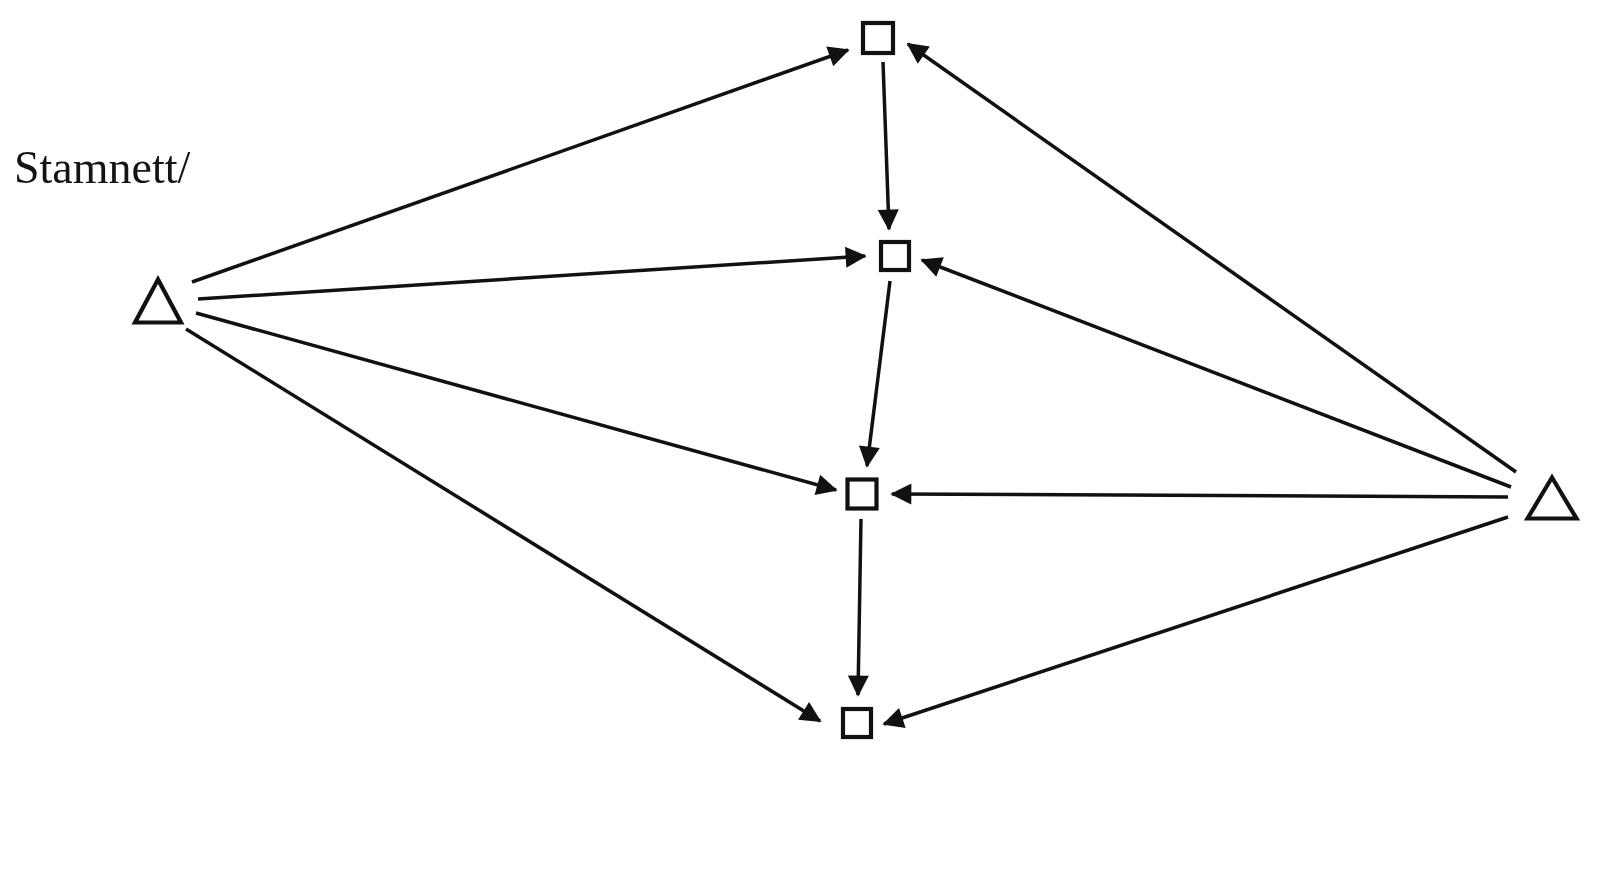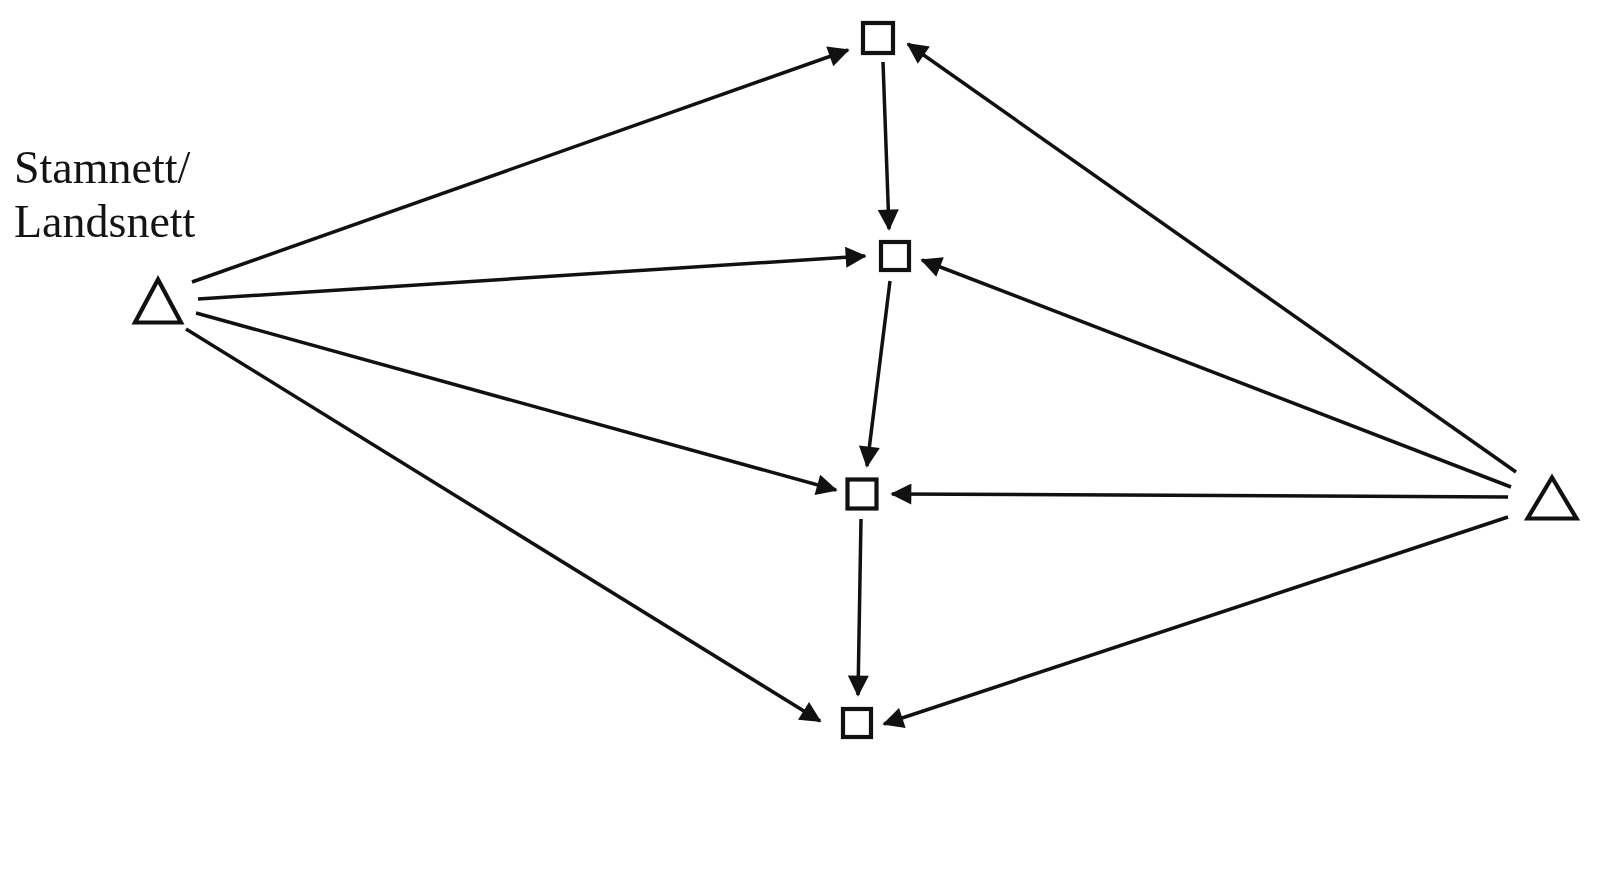--- a/index.html
+++ b/index.html
@@ -63,18 +63,17 @@
         <polygon points="1552,477.5 1527.5,518.5 1576.5,518.5" fill="#ffffff" stroke="#111111" stroke-width="4.2"></polygon>
         <rect x="863" y="23" width="30" height="30" fill="#ffffff" stroke="#111111" stroke-width="4.2"></rect>
         <rect x="881" y="242" width="28" height="28" fill="#ffffff" stroke="#111111" stroke-width="4.2"></rect>
         <rect x="847.5" y="479.5" width="29" height="29" fill="#ffffff" stroke="#111111" stroke-width="4.2"></rect>
         <rect x="843" y="709" width="28" height="28" fill="#ffffff" stroke="#111111" stroke-width="4.2"></rect>
       </g>
   </svg>
 
   <div class="fig-label label-stamnett">
     <div>Stamnett/</div>
-    <div>Landsnett</div>
   </div>
 
 
 
 </div>
 
 </body></html>

